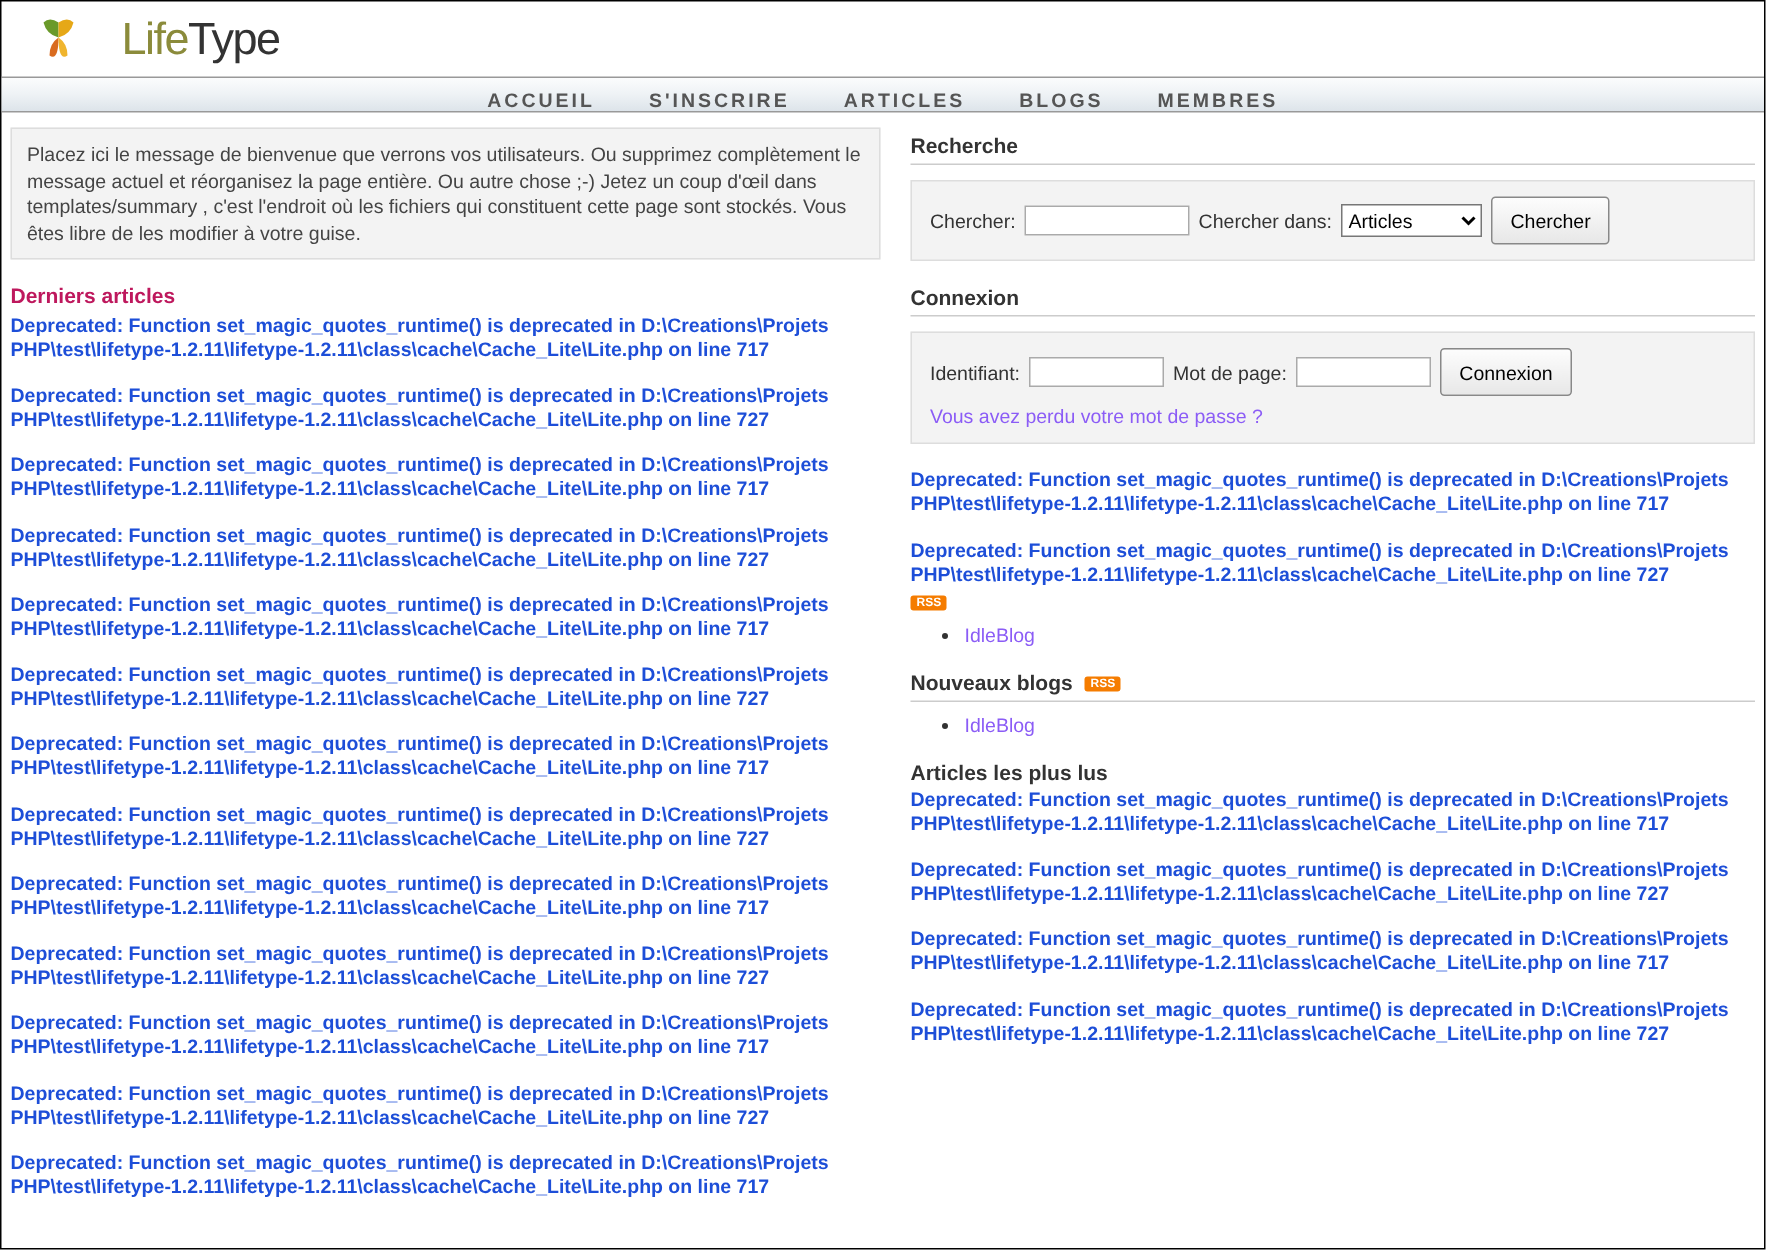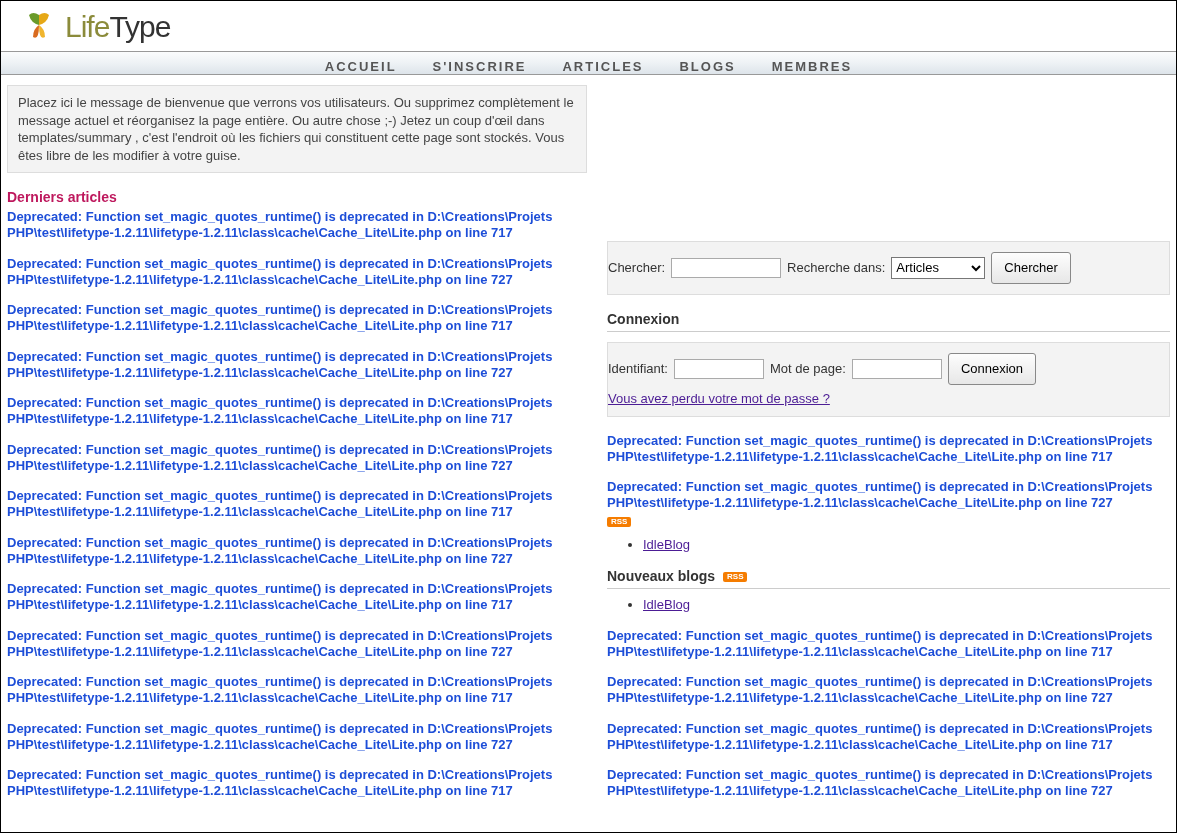--- a/index.html
+++ b/index.html
@@ -11,20 +11,21 @@
     background: #fff;
     border: 1px solid #000;
     width: 1177px;
     height: 833px;
     overflow: hidden;
   }
   .header {
     padding: 6px 0 4px 18px;
     display: flex;
     align-items: center;
+    gap: 16px;
   }
   .logo-icon svg { display: block; }
   .logo-text {
     font-size: 30px;
     font-weight: 400;
     color: #8B8B3B;
     margin-left: 6px;
     letter-spacing: -1px;
   }
   .logo-text .dark { color: #333; font-weight: 400;}
@@ -42,21 +43,20 @@
     text-decoration: none;
     color: #555;
     font-size: 13px;
     font-weight: bold;
     letter-spacing: 2px;
   }
   .content {
     display: flex;
     padding: 10px 6px 0 6px;
     gap: 20px;
-    align-items: flex-end;
   }
   .col-left { width: 580px; }
   .col-right { flex: 1; }
   .welcome-box {
     background: #f3f3f3;
     border: 1px solid #ddd;
     padding: 8px 10px;
     font-size: 13px;
     line-height: 1.35;
     color: #444;
@@ -80,21 +80,21 @@
     font-size: 14px;
     color: #333;
     border-bottom: 1px solid #ccc;
     padding-bottom: 4px;
     margin-bottom: 10px;
     margin-top: 4px;
   }
   .panel-box {
     background: #f3f3f3;
     border: 1px solid #ddd;
-    padding: 10px 0;
+    padding: 10px 12px;
     display: flex;
     align-items: center;
     flex-wrap: wrap;
     gap: 6px;
     margin-bottom: 16px;
   }
   .panel-box label { font-size: 13px; color: #333; }
   .panel-box input[type="text"], .panel-box input[type="password"] {
     border: 1px solid #aaa;
     height: 20px;
@@ -109,21 +109,21 @@
   }
   .btn {
     background: linear-gradient(#fdfdfd, #e7e7e7);
     border: 1px solid #888;
     border-radius: 3px;
     height: 32px;
     padding: 0 12px;
     font-size: 13px;
     cursor: pointer;
   }
-  .link { color: #4c1d95; text-decoration: underline; cursor:pointer; font-size:13px;}
+  .link { color: #8b5cf6; cursor:pointer; font-size:13px;}
   .lost { display:block; margin-top:6px;}
   .rss-badge {
     display:inline-block;
     background:#f57c00;
     color:#fff;
     font-size:8px;
     font-weight:bold;
     padding:1px 4px;
     border-radius:2px;
     line-height:1;
@@ -184,24 +184,25 @@
     <div class="deprecated-block">Deprecated: Function set_magic_quotes_runtime() is deprecated in D:\Creations\Projets PHP\test\lifetype-1.2.11\lifetype-1.2.11\class\cache\Cache_Lite\Lite.php on line 717</div>
     <div class="deprecated-block">Deprecated: Function set_magic_quotes_runtime() is deprecated in D:\Creations\Projets PHP\test\lifetype-1.2.11\lifetype-1.2.11\class\cache\Cache_Lite\Lite.php on line 727</div>
     <div class="deprecated-block">Deprecated: Function set_magic_quotes_runtime() is deprecated in D:\Creations\Projets PHP\test\lifetype-1.2.11\lifetype-1.2.11\class\cache\Cache_Lite\Lite.php on line 717</div>
     <div class="deprecated-block">Deprecated: Function set_magic_quotes_runtime() is deprecated in D:\Creations\Projets PHP\test\lifetype-1.2.11\lifetype-1.2.11\class\cache\Cache_Lite\Lite.php on line 727</div>
     <div class="deprecated-block">Deprecated: Function set_magic_quotes_runtime() is deprecated in D:\Creations\Projets PHP\test\lifetype-1.2.11\lifetype-1.2.11\class\cache\Cache_Lite\Lite.php on line 717</div>
   </div>
 
   <div class="col-right">
 
     
+    <div class="panel-header">Recherche</div>
     <div class="panel-box">
       <label>Chercher:</label>
       <input type="text" style="width: 110px;">
-      <label>Recherche dans:</label>
+      <label>Chercher dans:</label>
       <select style="width:94px">
         <option>Articles</option>
       </select>
       <button class="btn">Chercher</button>
     </div>
 
     
     <div class="panel-header">Connexion</div>
     <div class="panel-box" style="display:block;">
       <div style="display:flex;align-items:center;gap:6px;flex-wrap:wrap;">
@@ -225,18 +226,19 @@
     
     <div class="subheading with-border">
       <span>Nouveaux blogs</span>
       <span class="rss-badge" style="margin-left:4px;">RSS</span>
     </div>
     <ul class="bloglist">
       <li><a class="link">IdleBlog</a></li>
     </ul>
 
     
+    <div class="subheading">Articles les plus lus</div>
     <div class="deprecated-block">Deprecated: Function set_magic_quotes_runtime() is deprecated in D:\Creations\Projets PHP\test\lifetype-1.2.11\lifetype-1.2.11\class\cache\Cache_Lite\Lite.php on line 717</div>
     <div class="deprecated-block">Deprecated: Function set_magic_quotes_runtime() is deprecated in D:\Creations\Projets PHP\test\lifetype-1.2.11\lifetype-1.2.11\class\cache\Cache_Lite\Lite.php on line 727</div>
     <div class="deprecated-block">Deprecated: Function set_magic_quotes_runtime() is deprecated in D:\Creations\Projets PHP\test\lifetype-1.2.11\lifetype-1.2.11\class\cache\Cache_Lite\Lite.php on line 717</div>
     <div class="deprecated-block">Deprecated: Function set_magic_quotes_runtime() is deprecated in D:\Creations\Projets PHP\test\lifetype-1.2.11\lifetype-1.2.11\class\cache\Cache_Lite\Lite.php on line 727</div>
   </div>
 </div>
 
 </body></html>

